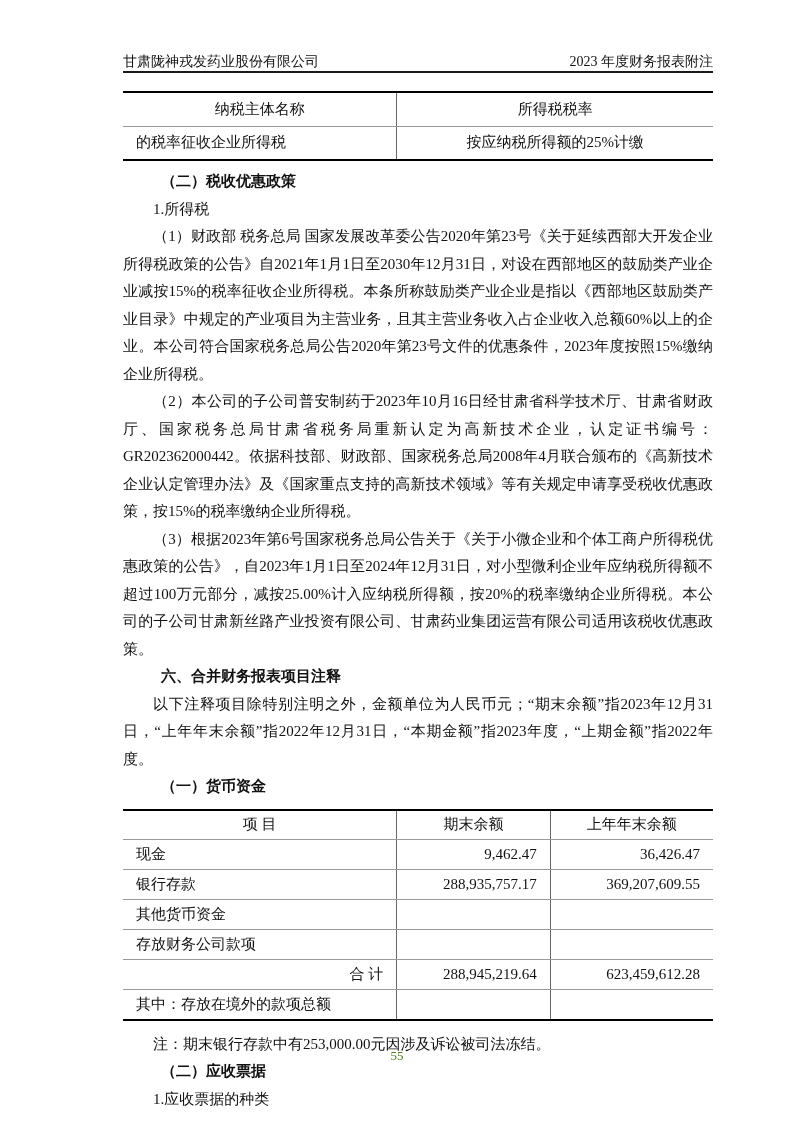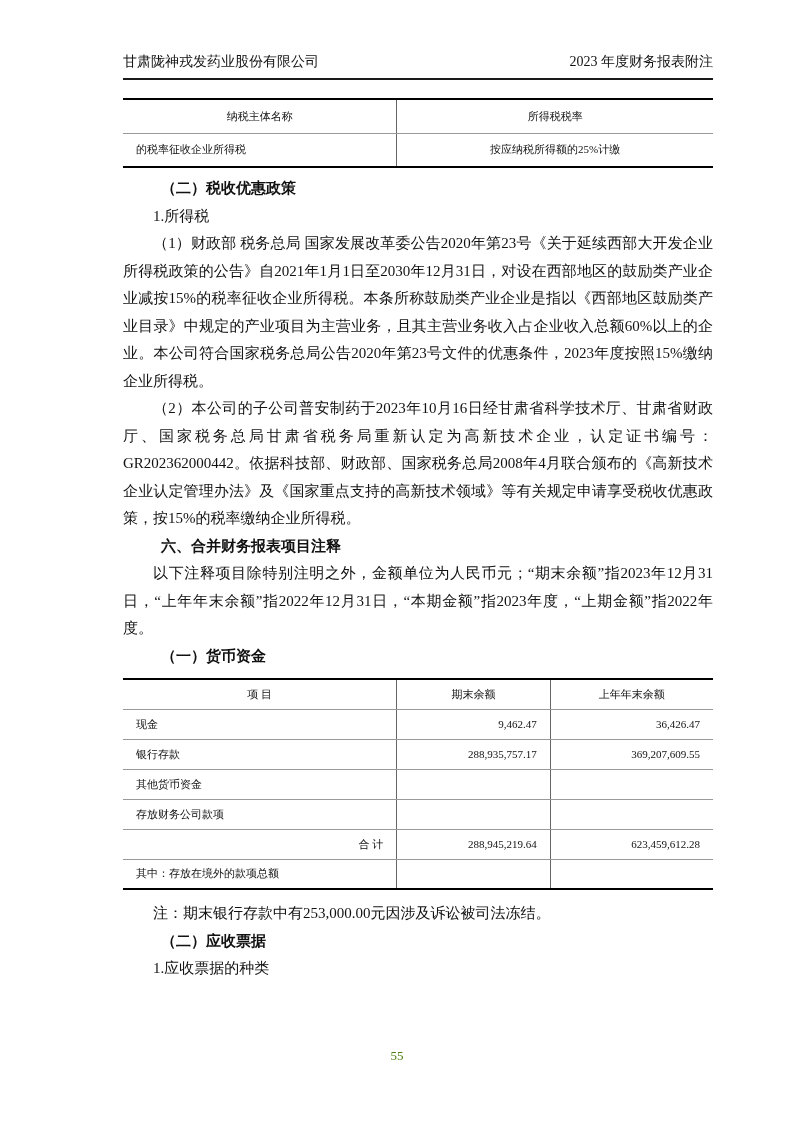--- a/index.html
+++ b/index.html
@@ -17,30 +17,29 @@
   }
   .content {
     padding: 53px 81px 0 123px; 
   }
   
   .doc-header {
     display: flex;
     justify-content: space-between;
     align-items: flex-end;
     font-size: 14px;
-    padding-bottom: 7px;
     border-bottom: 2px solid #1a1a1a;
   }
   
   table {
     width: 100%;
     border-collapse: collapse;
     border-top: 2.5px solid #000;
     border-bottom: 2.5px solid #000;
-    font-size: 11px;
+    font-size: 15px;
     table-layout: fixed;
   }
   td, th {
     font-weight: normal;
     border-bottom: 1px solid #999;
     vertical-align: middle;
     padding: 0 13px;
   }
   tr:last-child td { border-bottom: none; }
   .vline { border-left: 1px solid #666; }
@@ -113,20 +112,21 @@
         <td class="cell-item">的税率征收企业所得税</td>
         <td class="vline">按应纳税所得额的25%计缴</td>
       </tr>
     </tbody>
       </table>
 
     <div class="h-bold h-first">（二）税收优惠政策</div>
     <div class="sub-item">1.所得税</div>
     <div class="para">（1）财政部 税务总局 国家发展改革委公告2020年第23号《关于延续西部大开发企业所得税政策的公告》自2021年1月1日至2030年12月31日，对设在西部地区的鼓励类产业企业减按15%的税率征收企业所得税。本条所称鼓励类产业企业是指以《西部地区鼓励类产业目录》中规定的产业项目为主营业务，且其主营业务收入占企业收入总额60%以上的企业。本公司符合国家税务总局公告2020年第23号文件的优惠条件，2023年度按照15%缴纳企业所得税。</div>
     <div class="para">（2）本公司的子公司普安制药于2023年10月16日经甘肃省科学技术厅、甘肃省财政厅、国家税务总局甘肃省税务局重新认定为高新技术企业，认定证书编号：GR202362000442。依据科技部、财政部、国家税务总局2008年4月联合颁布的《高新技术企业认定管理办法》及《国家重点支持的高新技术领域》等有关规定申请享受税收优惠政策，按15%的税率缴纳企业所得税。</div>
+    <div class="para">（3）根据2023年第6号国家税务总局公告关于《关于小微企业和个体工商户所得税优惠政策的公告》，自2023年1月1日至2024年12月31日，对小型微利企业年应纳税所得额不超过100万元部分，减按25.00%计入应纳税所得额，按20%的税率缴纳企业所得税。本公司的子公司甘肃新丝路产业投资有限公司、甘肃药业集团运营有限公司适用该税收优惠政策。</div>
 
     <div class="h-bold">六、合并财务报表项目注释</div>
     <div class="para">以下注释项目除特别注明之外，金额单位为人民币元；“期末余额”指2023年12月31日，“上年年末余额”指2022年12月31日，“本期金额”指2023年度，“上期金额”指2022年度。</div>
     <div class="h-bold">（一）货币资金</div>
 
     <table class="money-table">
       <colgroup>
           <col class="col-item2">
           <col class="col-end">
           <col class="col-prev">

